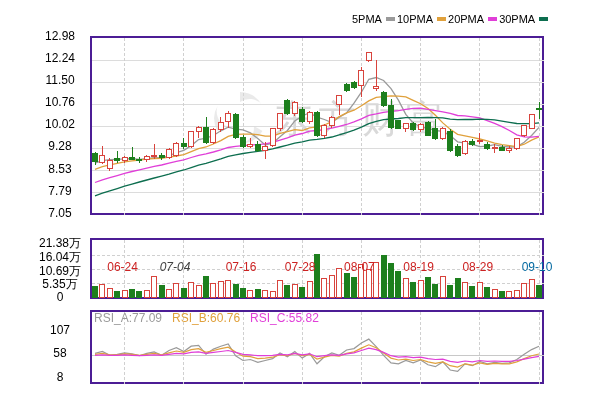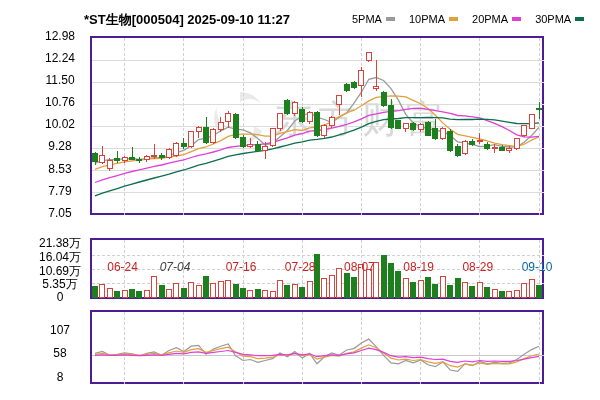--- a/index.html
+++ b/index.html
@@ -4,34 +4,33 @@
 <style>
   html,body{margin:0;padding:0;background:#fff;}
   #stage{position:relative;width:600px;height:400px;background:#fff;overflow:hidden;
          font-family:"Liberation Sans","DejaVu Sans",sans-serif;}
   .panel{position:absolute;border:2px solid #4c1d95;background:#fff;box-sizing:border-box;}
   #main-panel{left:90px;top:36px;width:454px;height:179px;}
   #volume-panel{left:90px;top:238px;width:454px;height:61px;}
   #rsi-panel{left:90px;top:310px;width:454px;height:74px;}
   svg{position:absolute;left:0;top:0;display:block;}
   #chart-title{position:absolute;left:84px;top:11px;font-size:13px;font-weight:700;color:#000;white-space:nowrap;}
-  #legend{position:absolute;top:13px;left:352px;display:flex;gap:14px;align-items:center;}
+  #legend{position:absolute;top:13px;left:352px;display:flex;gap:2px;align-items:center;}
   .legend-item{display:flex;align-items:center;gap:4px;font-size:11px;color:#000;}
   .legend-swatch{width:9px;height:4px;display:inline-block;}
   .yaxis-label{position:absolute;font-size:12px;color:#000;width:52px;text-align:center;white-space:nowrap;}
   .xaxis-label{position:absolute;font-size:12px;transform:translateX(-50%);white-space:nowrap;margin-top:44px;}
   #vol-title{position:absolute;left:94px;top:237px;font-size:13px;color:#000;white-space:nowrap;z-index:3;}
   #rsi-labels{position:absolute;left:94px;top:311px;font-size:12px;display:flex;gap:10px;white-space:nowrap;z-index:3;}
 </style>
 </head>
 <body>
 
 <div id="stage">
 
-  <div id="chart-title">*ST生物[000504] 2025-09-10 11:27</div>
 
   <div id="legend">
     <span class="legend-item">
       <span>5PMA</span>
       <span class="legend-swatch" style="background: rgb(154, 154, 154);"></span>
     </span>
     <span class="legend-item">
       <span>10PMA</span>
       <span class="legend-swatch" style="background: rgb(224, 161, 60);"></span>
     </span>
@@ -286,20 +285,25 @@
         <line x1="210.20000000000002" y1="0" x2="210.20000000000002" y2="72" stroke="#d0d0d0" stroke-width="1" stroke-dasharray="3,2" shape-rendering="crispEdges"></line>
         <line x1="269.40000000000003" y1="0" x2="269.40000000000003" y2="72" stroke="#d0d0d0" stroke-width="1" stroke-dasharray="3,2" shape-rendering="crispEdges"></line>
         <line x1="328.6" y1="0" x2="328.6" y2="72" stroke="#d0d0d0" stroke-width="1" stroke-dasharray="3,2" shape-rendering="crispEdges"></line>
         <line x1="387.8" y1="0" x2="387.8" y2="72" stroke="#d0d0d0" stroke-width="1" stroke-dasharray="3,2" shape-rendering="crispEdges"></line>
         <line x1="447" y1="0" x2="447" y2="72" stroke="#d0d0d0" stroke-width="1" stroke-dasharray="3,2" shape-rendering="crispEdges"></line>
         <polyline points="3.0,41.4 10.4,39.5 17.8,43.3 25.2,42.3 32.6,40.9 40.0,41.8 47.4,43.7 54.8,41.4 62.2,39.9 69.6,43.3 77.0,38.5 84.4,35.7 91.8,39.5 99.2,34.2 106.6,33.3 114.0,42.3 121.4,37.1 128.8,34.2 136.2,31.9 143.6,43.7 151.0,48.5 158.4,47.5 165.8,50.4 173.2,48.5 180.6,46.6 188.0,40.9 195.4,44.7 202.8,39.5 210.2,46.1 217.6,41.4 225.0,51.8 232.4,44.7 239.8,40.9 247.2,43.3 254.6,38.0 262.0,36.6 269.4,30.9 276.8,27.1 284.2,34.7 291.6,43.3 299.0,50.9 306.4,51.8 313.8,48.5 321.2,50.9 328.6,48.0 336.0,52.8 343.4,54.7 350.8,49.9 358.2,58.0 365.6,59.4 373.0,51.8 380.4,53.7 387.8,49.4 395.2,51.8 402.6,50.4 410.0,51.3 417.4,50.9 424.8,47.5 432.2,42.3 439.6,37.6 447.0,34.2" fill="none" stroke="#9a9a9a" stroke-width="1.2"></polyline>
         <polyline points="3.0,42.3 10.4,41.4 17.8,42.8 25.2,42.8 32.6,41.8 40.0,42.3 47.4,43.3 54.8,42.3 62.2,41.4 69.6,42.8 77.0,40.9 84.4,39.0 91.8,40.4 99.2,37.6 106.6,36.6 114.0,40.4 121.4,38.5 128.8,36.6 136.2,35.2 143.6,39.9 151.0,44.2 158.4,44.7 165.8,46.6 173.2,46.1 180.6,45.2 188.0,42.8 195.4,43.7 202.8,41.4 210.2,43.7 217.6,42.3 225.0,47.1 232.4,45.2 239.8,43.3 247.2,44.2 254.6,41.4 262.0,39.9 269.4,36.1 276.8,32.8 284.2,35.7 291.6,40.9 299.0,46.1 306.4,48.0 313.8,47.1 321.2,48.5 328.6,47.5 336.0,49.9 343.4,51.3 350.8,49.9 358.2,53.7 365.6,55.1 373.0,51.8 380.4,53.2 387.8,50.9 395.2,52.3 402.6,51.3 410.0,51.8 417.4,51.8 424.8,49.9 432.2,46.6 439.6,43.7 447.0,42.0" fill="none" stroke="#e0a13c" stroke-width="1.2"></polyline>
         <polyline points="3.0,43.3 10.4,42.8 17.8,43.3 25.2,43.3 32.6,42.8 40.0,43.3 47.4,43.7 54.8,43.3 62.2,42.8 69.6,43.3 77.0,42.3 84.4,41.4 91.8,41.8 99.2,40.4 106.6,39.9 114.0,41.4 121.4,40.4 128.8,39.5 136.2,38.5 143.6,40.4 151.0,42.3 158.4,42.8 165.8,43.7 173.2,43.7 180.6,43.3 188.0,42.3 195.4,42.8 202.8,41.4 210.2,42.8 217.6,41.8 225.0,44.7 232.4,43.7 239.8,42.8 247.2,43.3 254.6,41.8 262.0,40.9 269.4,38.5 276.8,36.1 284.2,37.6 291.6,40.4 299.0,43.7 306.4,45.2 313.8,44.7 321.2,45.6 328.6,45.2 336.0,46.6 343.4,47.5 350.8,47.1 358.2,49.4 365.6,50.4 373.0,49.0 380.4,49.9 387.8,48.5 395.2,49.4 402.6,49.0 410.0,49.4 417.4,49.4 424.8,48.5 432.2,47.1 439.6,45.6 447.0,44.3" fill="none" stroke="#e03fd8" stroke-width="1.2"></polyline>
       </svg>
   </div>
+  <div id="rsi-labels">
+    <span style="color: rgb(154, 154, 154);">RSI_A:77.09</span>
+    <span style="color: rgb(224, 161, 60);">RSI_B:60.76</span>
+    <span style="color: rgb(224, 63, 216);">RSI_C:55.82</span>
+  </div>
   <div id="rsi-y-axis"></div>
 
 <div class="yaxis-label" style="left: 34px; top: 29px;">12.98</div>
     <div class="yaxis-label" style="left: 34px; top: 51.0877px;">12.24</div>
     <div class="yaxis-label" style="left: 34px; top: 73.1754px;">11.50</div>
     <div class="yaxis-label" style="left: 34px; top: 95.2631px;">10.76</div>
     <div class="yaxis-label" style="left: 34px; top: 117.351px;">10.02</div>
     <div class="yaxis-label" style="left: 34px; top: 139.438px;">9.28</div>
     <div class="yaxis-label" style="left: 34px; top: 161.825px;">8.53</div>
     <div class="yaxis-label" style="left: 34px; top: 183.912px;">7.79</div>

